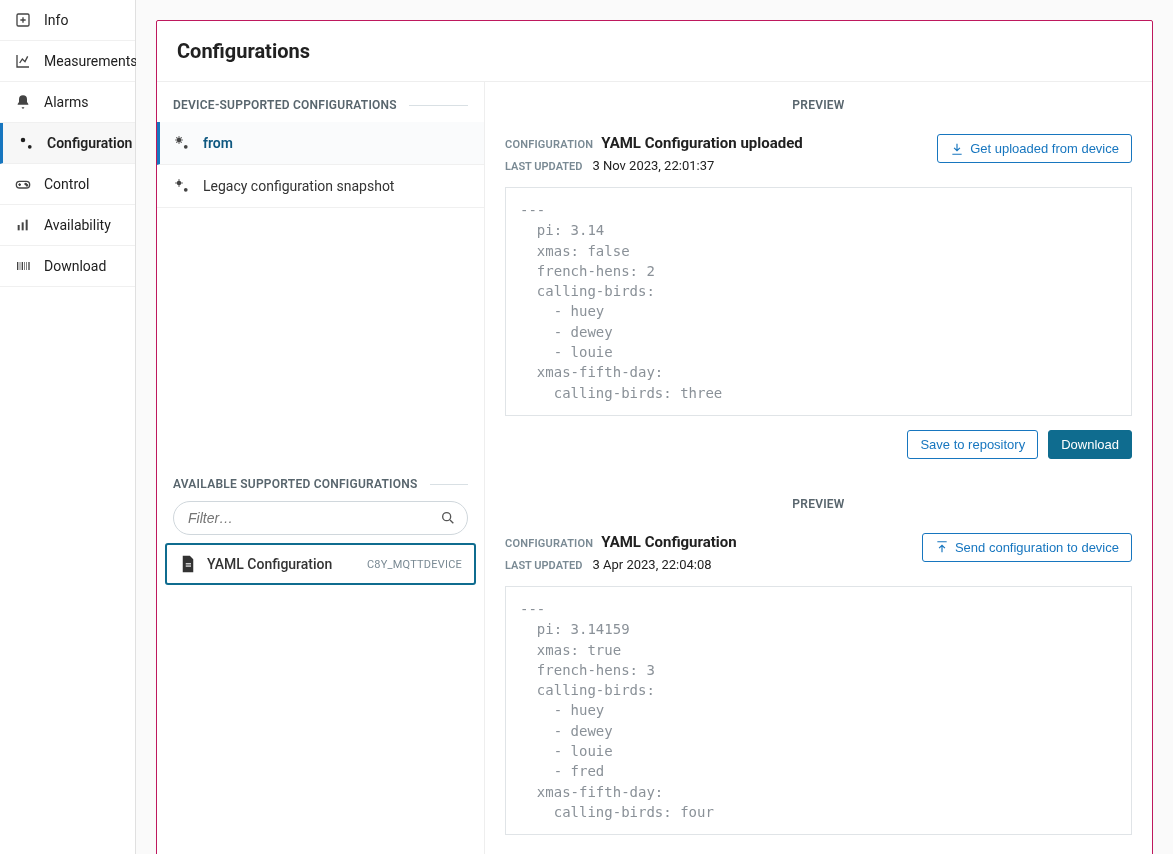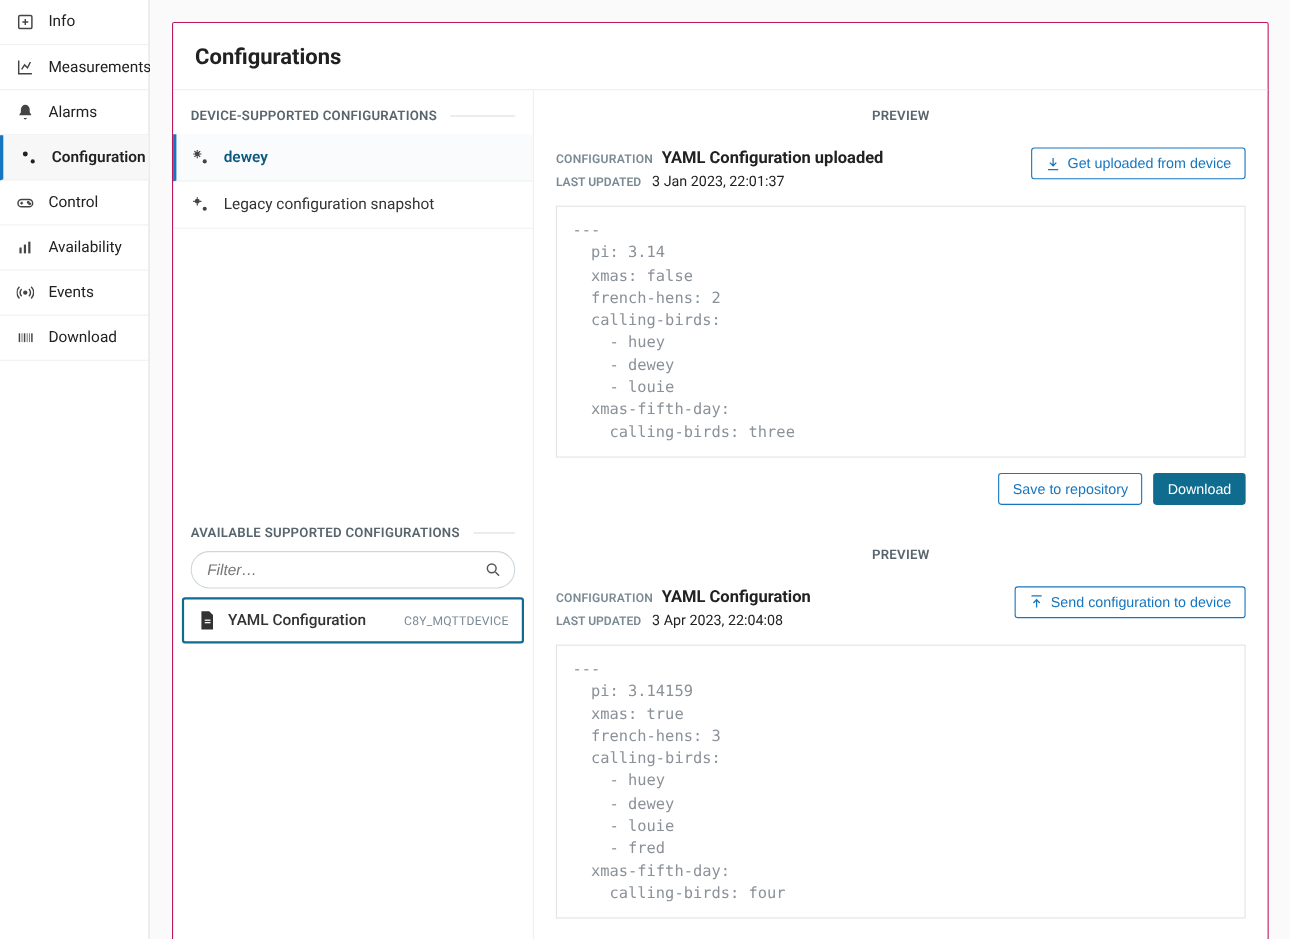--- a/index.html
+++ b/index.html
@@ -287,29 +287,20 @@
         <svg width="16" height="16" viewBox="0 0 24 24" fill="currentColor">
             <rect x="4" y="12" width="3" height="8"></rect>
             <rect x="10" y="8" width="3" height="12"></rect>
             <rect x="16" y="4" width="3" height="16"></rect>
           </svg>
       </span>
       <span>Availability</span>
     </div>
     <div class="sidebar-item">
       <span class="icon">
-        <svg width="16" height="16" viewBox="0 0 24 24" fill="none" stroke="currentColor" stroke-width="2">
-            <circle cx="12" cy="12" r="2" fill="currentColor"></circle>
-            <path d="M7 7a7 7 0 0 0 0 10M17 7a7 7 0 0 1 0 10M4 4a11 11 0 0 0 0 16M20 4a11 11 0 0 1 0 16"></path>
-          </svg>
-      </span>
-      <span>Events</span>
-    </div>
-    <div class="sidebar-item">
-      <span class="icon">
         <svg width="16" height="16" viewBox="0 0 24 24" fill="currentColor">
             <rect x="3" y="6" width="2" height="12"></rect>
             <rect x="7" y="6" width="1" height="12"></rect>
             <rect x="10" y="6" width="2" height="12"></rect>
             <rect x="14" y="6" width="1" height="12"></rect>
             <rect x="17" y="6" width="1" height="12"></rect>
             <rect x="20" y="6" width="2" height="12"></rect>
           </svg>
       </span>
       <span>Download</span>
@@ -330,21 +321,21 @@
             </div>
             <div class="config-list">
               <div class="config-item active">
                 <span class="icon">
                   <svg width="18" height="18" viewBox="0 0 24 24" fill="currentColor">
                       <circle cx="8" cy="8" r="3"></circle>
                       <path d="M8 3v2M8 11v2M3 8h2M11 8h2M4.5 4.5l1.4 1.4M10.1 10.1l1.4 1.4M4.5 11.5l1.4-1.4M10.1 5.9l1.4-1.4" stroke="currentColor" stroke-width="1.5"></path>
                       <circle cx="17" cy="17" r="2.5"></circle>
                     </svg>
                 </span>
-                <span>dewey</span>
+                <span>from</span>
               </div>
               <div class="config-item">
                 <span class="icon">
                   <svg width="18" height="18" viewBox="0 0 24 24" fill="currentColor">
                       <circle cx="8" cy="8" r="3"></circle>
                       <path d="M8 3v2M8 11v2M3 8h2M11 8h2" stroke="currentColor" stroke-width="1.5"></path>
                       <circle cx="17" cy="17" r="2.5"></circle>
                     </svg>
                 </span>
                 <span>Legacy configuration snapshot</span>
@@ -394,21 +385,21 @@
           </div>
           <div class="preview-block">
             <div class="preview-head">
               <div>
                 <div class="cfg-label-row">
                   <span class="cfg-key">CONFIGURATION</span>
                   <span class="cfg-value">YAML Configuration uploaded</span>
                 </div>
                 <div class="updated-row">
                   <span class="ukey">LAST UPDATED</span>
-                  <span class="uval">3 Jan 2023, 22:01:37</span>
+                  <span class="uval">3 Nov 2023, 22:01:37</span>
                 </div>
               </div>
               <button class="btn">
                 <span class="mini-icon">
                   <svg width="14" height="14" viewBox="0 0 24 24" fill="none" stroke="currentColor" stroke-width="2">
                       <path d="M12 3v12M7 10l5 5 5-5M4 21h16"></path>
                     </svg>
                 </span>
                 <span>Get uploaded from device</span>
               </button>

